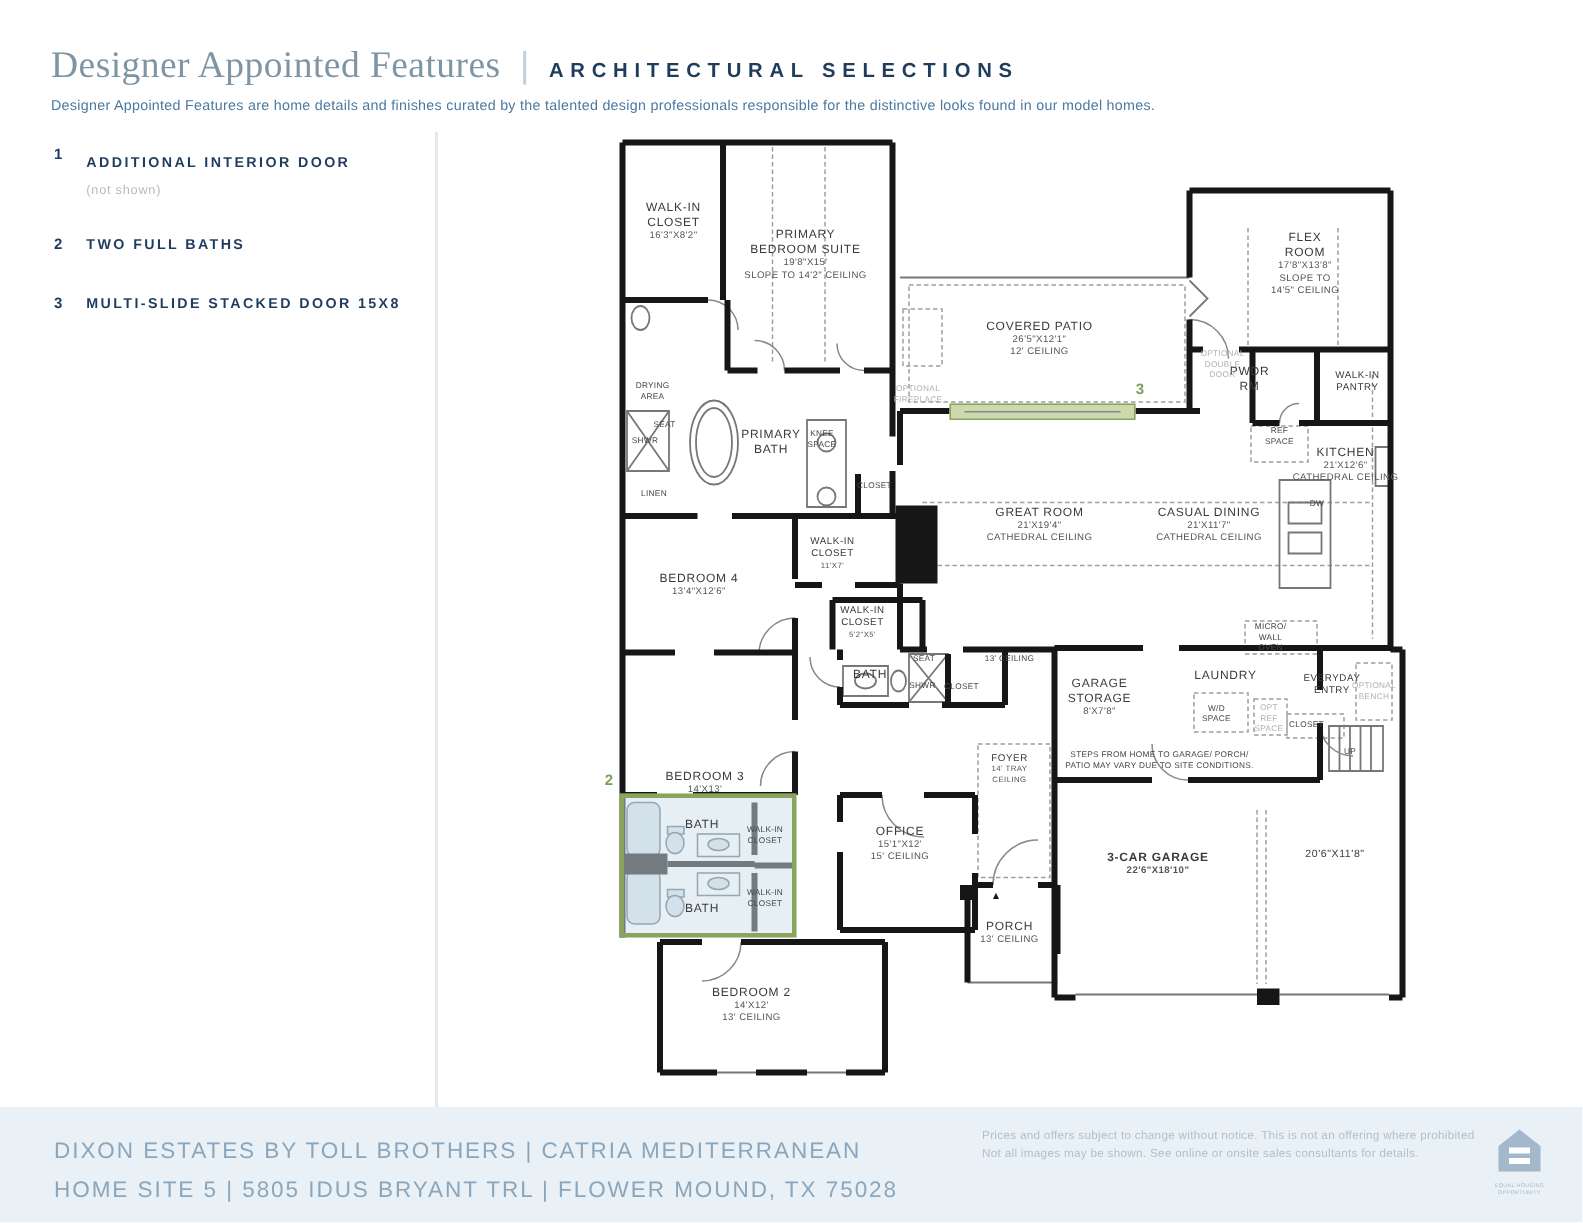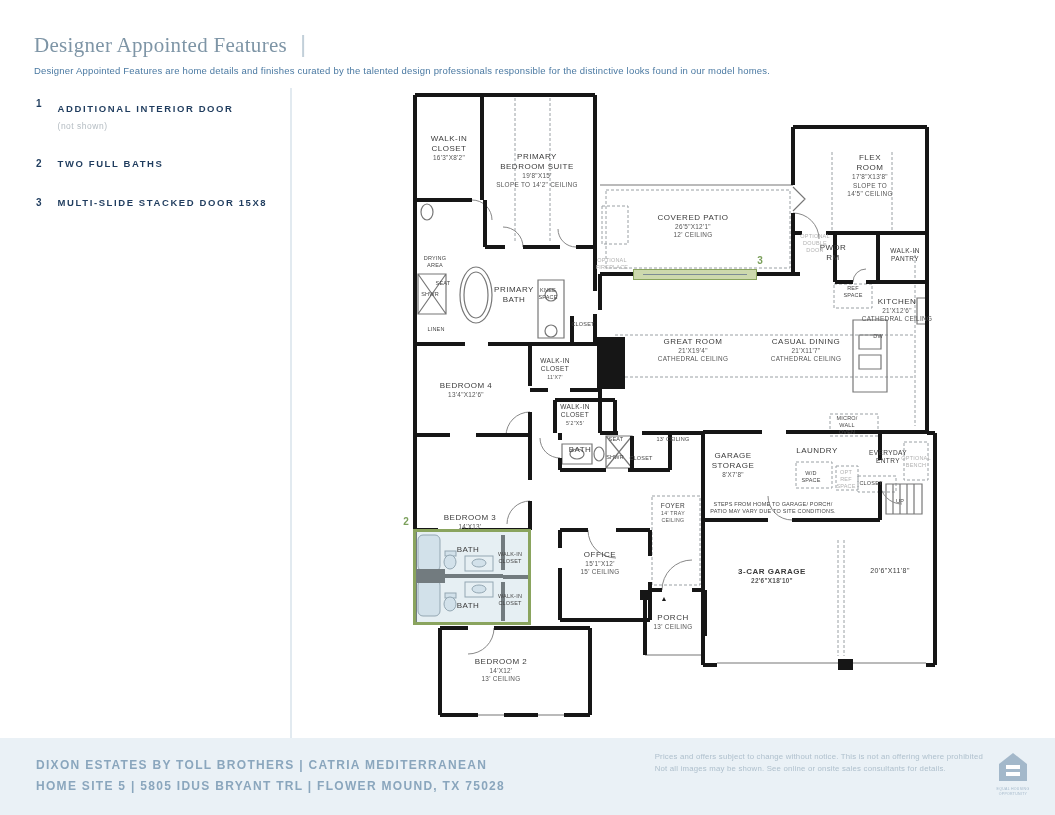--- a/index.html
+++ b/index.html
@@ -3,21 +3,21 @@
 <meta charset="utf-8">
 <style>
   * { margin:0; padding:0; box-sizing:border-box; }
   html,body { width:1055px; height:815px; background:#fff; overflow:hidden;
     font-family:"Liberation Sans", sans-serif; }
   .page { position:relative; width:1055px; height:815px; background:#fff; }
 
   
   .header { position:absolute; left:34px; top:30px; width:990px; }
   .title-row { display:flex; align-items:baseline; }
-  .main-title { font-family:"Liberation Serif", serif; font-size:21px; font-weight:400;
+  .main-title { font-family:"Liberation Serif", serif; font-size:25px; font-weight:400;
     color:var(--title-blue); letter-spacing:0.3px; }
   .title-sep { color:#c2cfd9; font-size:24px; font-weight:300; margin:0 13px; }
   .sub-heading { font-size:13.5px; font-weight:700; letter-spacing:4.5px; color:var(--navy); }
   .description { margin-top:7px; font-size:9.5px; color:#4a79a2; letter-spacing:0.2px; }
 
   
   .features { position:absolute; left:36px; top:98px; width:240px; }
   .feature { display:flex; gap:16px; margin-bottom:27px; }
   .feature .num { font-size:10px; font-weight:700; color:var(--navy); }
   .feature .flabel { font-size:9.5px; font-weight:700; letter-spacing:1.6px; color:var(--navy); line-height:1.2; }
@@ -42,35 +42,36 @@
   .hl { position:absolute; }
   .hl.box { border:3px solid var(--accent-border); background:rgba(206,223,232,0.5); }
   .hl.band { border:1px solid var(--accent-border); background:rgba(175,194,122,0.62); }
   .hl.band::after { content:""; position:absolute; left:7%; right:7%; top:42%; height:1.6px; background:#7d8c94; }
   .hlnum { position:absolute; font-size:10px; font-weight:700; color:var(--accent-green);
     transform:translate(-50%,-50%); }
 
   
   .footer { position:absolute; left:0; top:738px; width:1055px; height:77px; background:var(--footer-bg); }
   .footer-left { position:absolute; left:36px; top:17px; }
-  .footer-left .fl { font-size:12px; font-weight:700; letter-spacing:1.3px; color:#8aa6bd; line-height:1.75; }
+  .footer-left .fl { font-size:15px; font-weight:400; letter-spacing:1.3px; color:#8aa6bd; line-height:1.75; }
   .disclaimer { position:absolute; right:72px; top:13px; text-align:left;
     font-size:7.8px; color:#afc0cd; line-height:1.55; letter-spacing:0.2px;margin-left:44px; }
   .eh-logo { position:absolute; right:24px; top:14px; width:36px; text-align:center; }
   .eh-logo .eh-text { font-size:3.5px; color:#a3b8ca; letter-spacing:0.3px; line-height:1.3; margin-top:1px; }
 </style>
 </head>
 <body>
 
 <div class="page">
 
   <div class="header">
     <div class="title-row">
       <span class="main-title">Designer Appointed Features</span>
       <span class="title-sep">|</span>
+      <span class="sub-heading">ARCHITECTURAL SELECTIONS</span>
     </div>
     <div class="description">Designer Appointed Features are home details and finishes curated by the talented design professionals responsible for the distinctive looks found in our model homes.</div>
   </div>
 
   <div class="features">
     <div class="feature">
       <span class="num">1</span>
       <span>
         <span class="flabel">ADDITIONAL INTERIOR DOOR</span>
         <div class="fnote">(not shown)</div>

